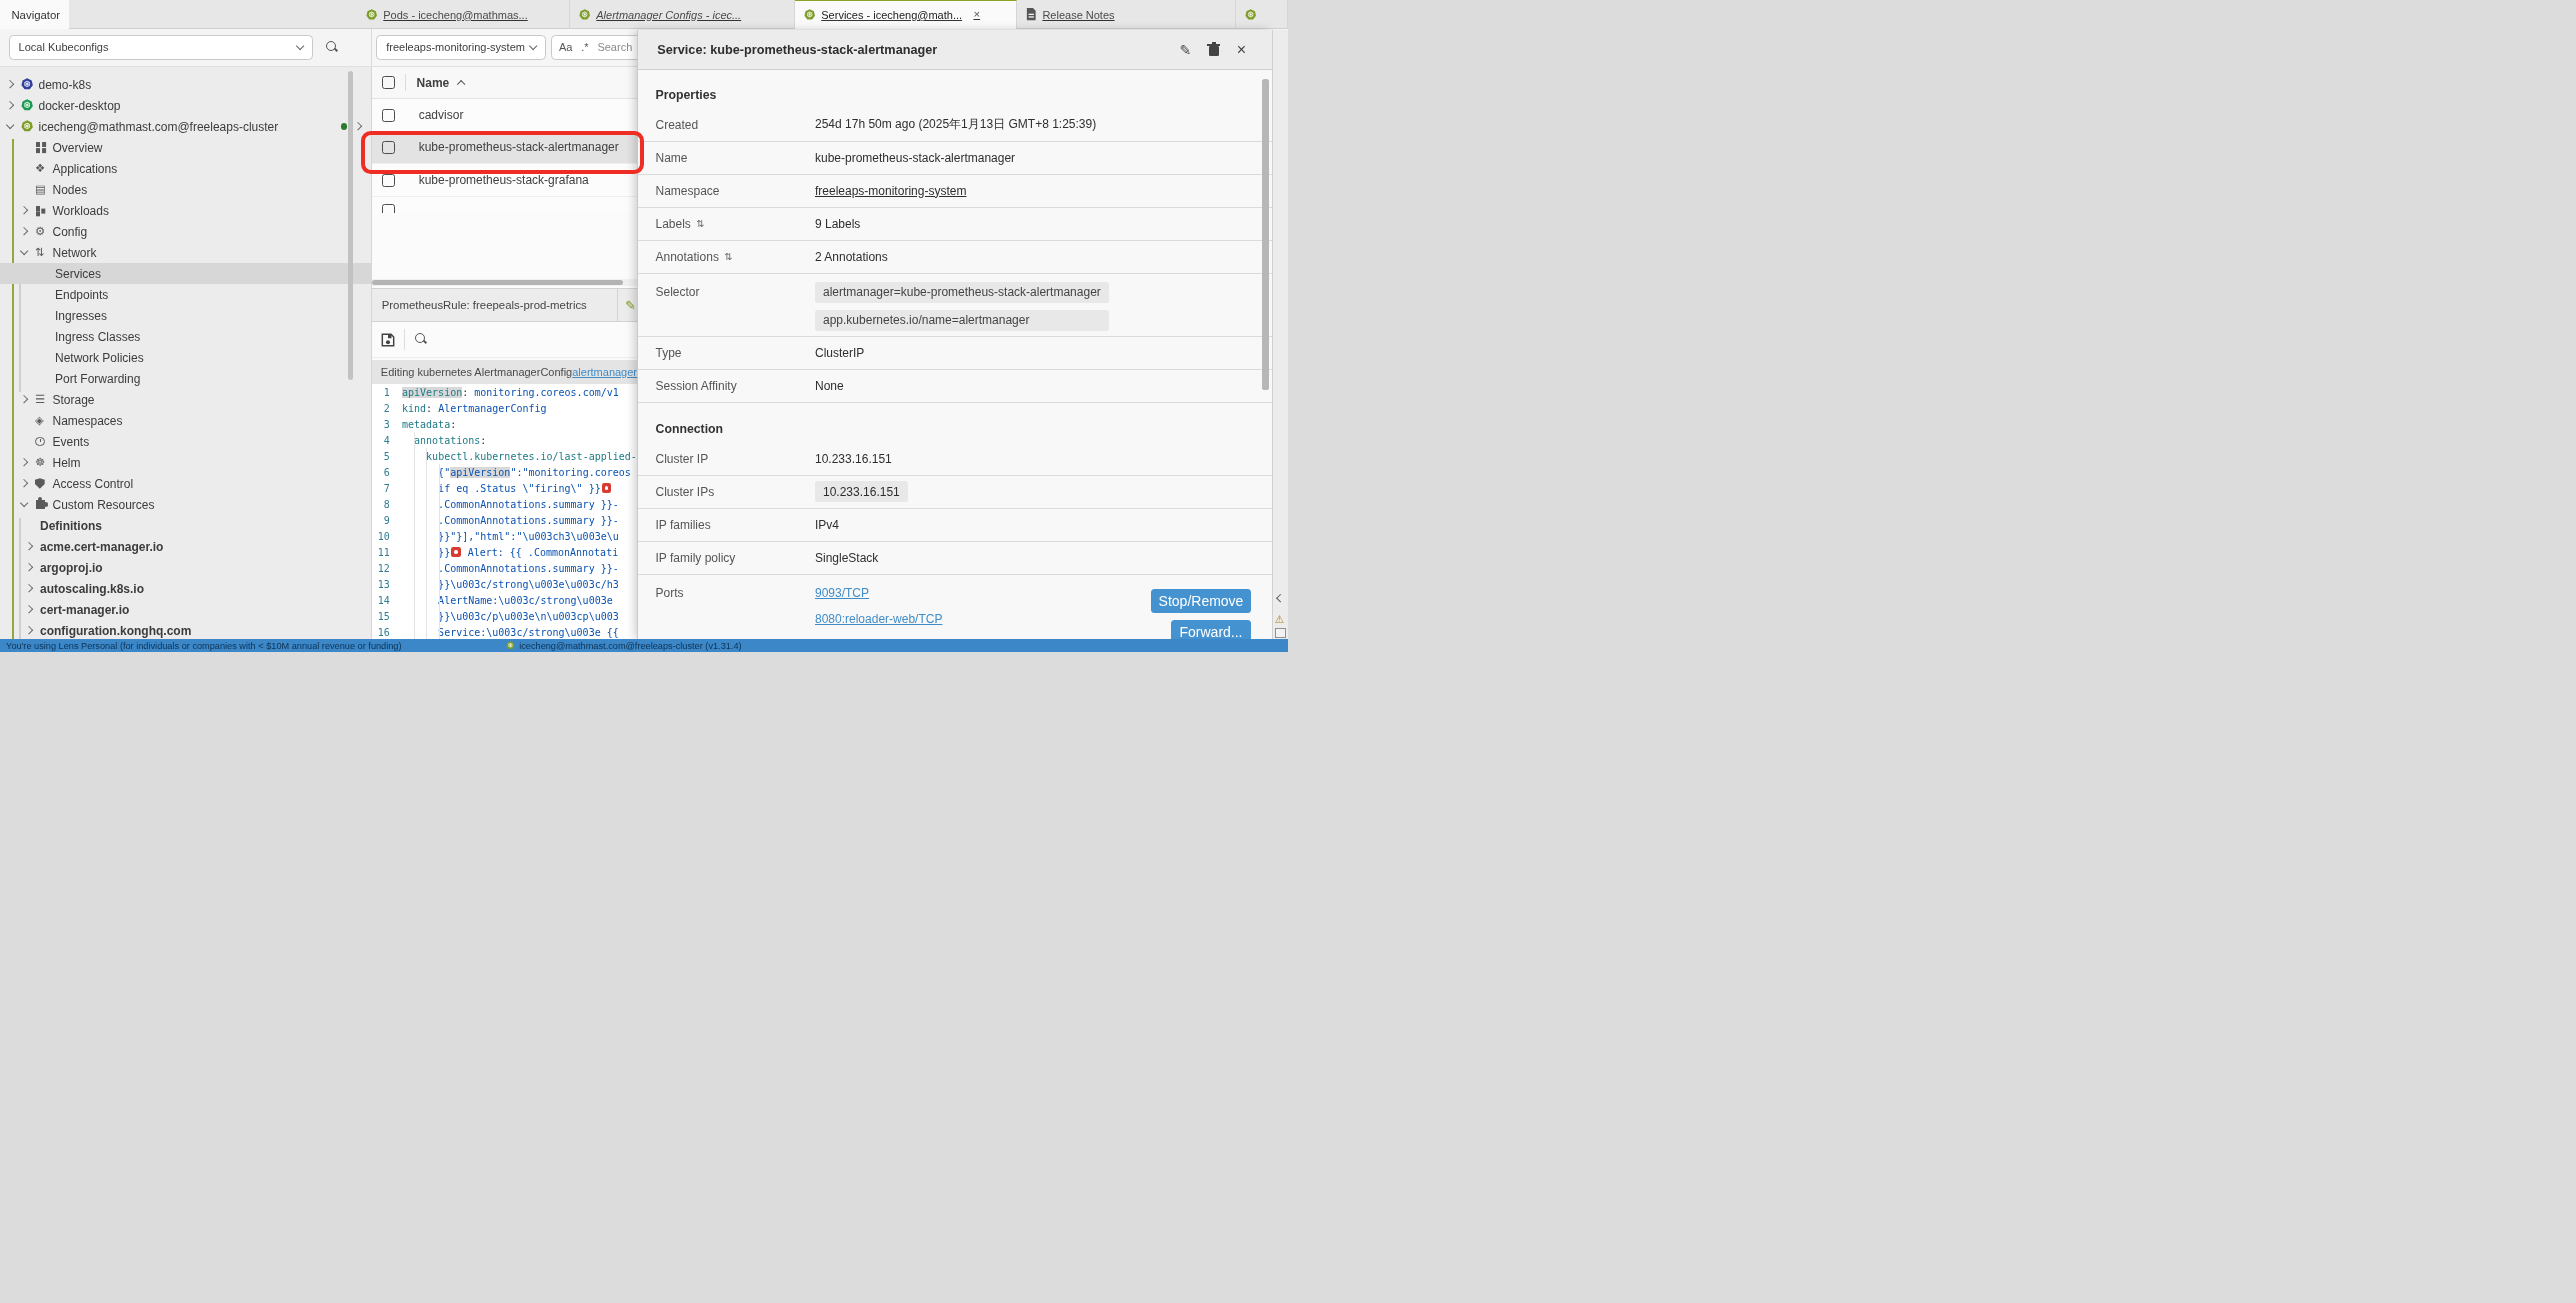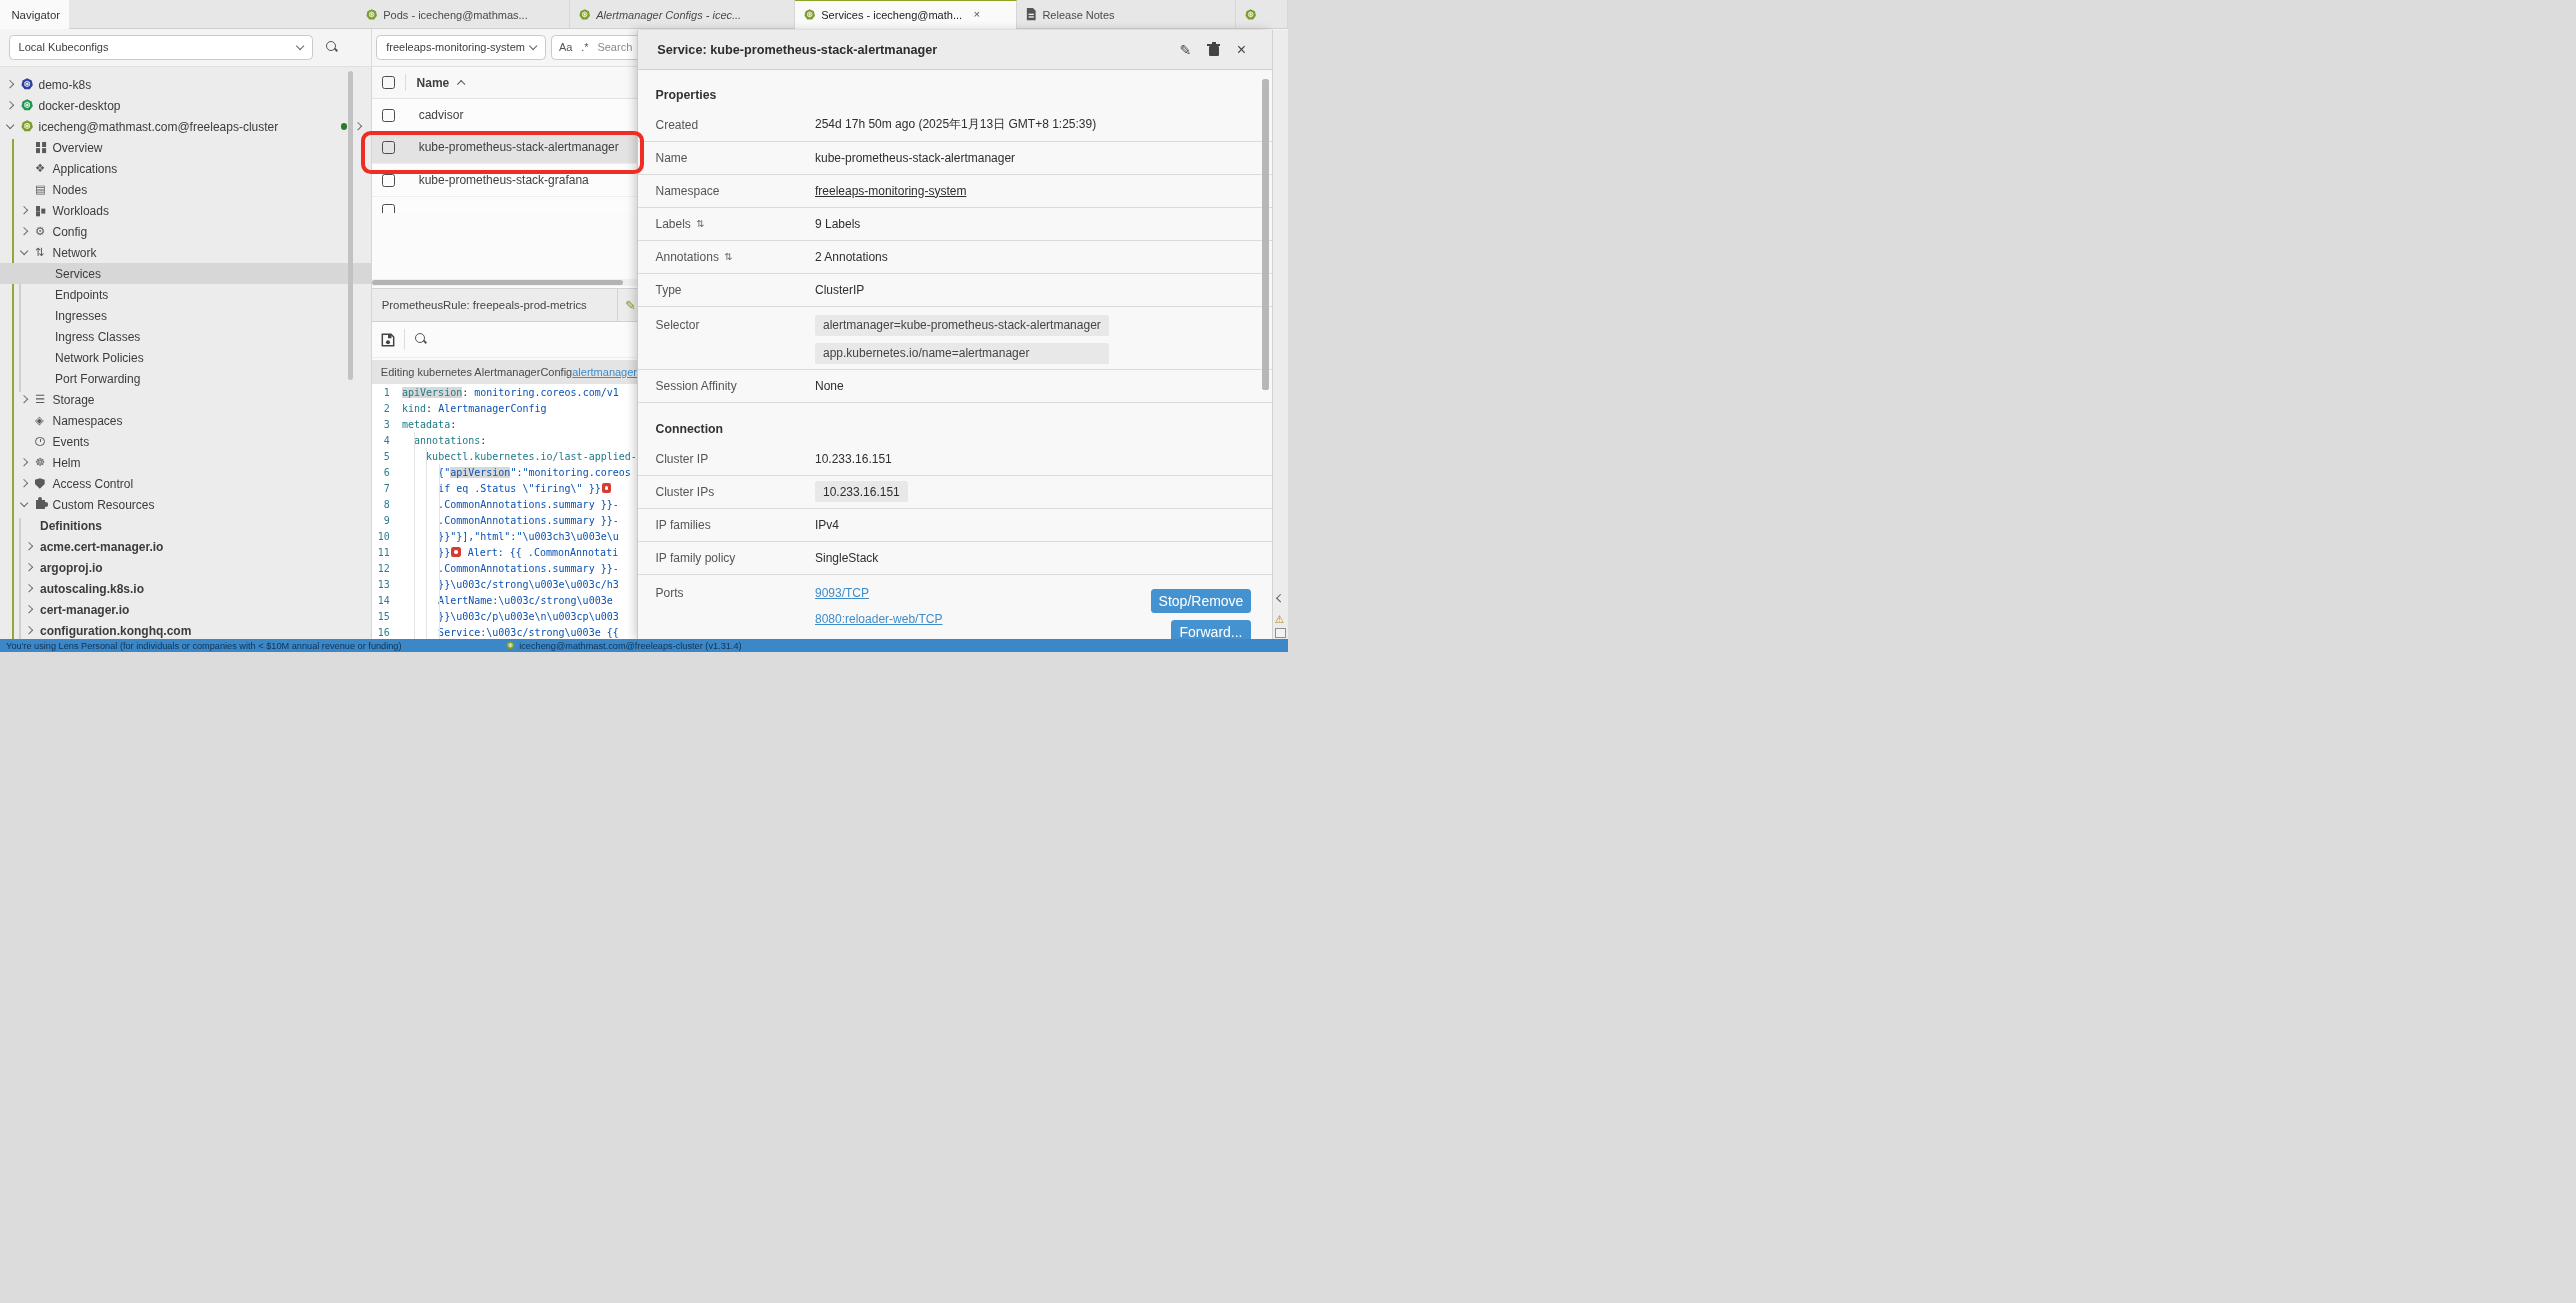--- a/index.html
+++ b/index.html
@@ -4,21 +4,21 @@
 <style>
   html,body{margin:0;padding:0;background:#dcdcdc;font-family:"Liberation Sans",sans-serif;}
   #app{position:relative;width:1288px;height:652px;background:#f4f4f4;overflow:hidden;
        font-family:"Liberation Sans",sans-serif;color:#333;}
   
   .tabbar{position:absolute;left:0;top:0;width:1288px;height:29px;background:#e7e7e7;
           border-bottom:0.9px solid #cfcfcf;box-sizing:border-box;}
   .navtab{position:absolute;left:0;top:0;width:69px;height:29px;background:#fafafa;
           display:flex;align-items:center;padding-left:11.4px;box-sizing:border-box;
           font-size:11.4px;color:#333;}
-  .tabstrip{position:absolute;left:357px;top:0;height:29px;display:flex;}
+  .tabstrip{position:absolute;left:357px;top:0;height:29px;display:flex;text-decoration:underline;}
   .tab{height:29px;display:flex;align-items:center;gap:6.1px;padding:0 8.8px;box-sizing:border-box;
        border-right:0.9px solid #d6d6d6;font-size:11px;color:#4a4a4a;overflow:hidden;white-space:nowrap;}
   .tab.italic .tlabel{font-style:italic;}
   .tab.active{background:#fafafa;border-top:1.8px solid #8aa425;color:#222;}
   .tab .close{margin-left:5.3px;color:#555;font-size:11.4px;line-height:1;}
   
   .tb-left{position:absolute;left:0;top:29px;width:372px;height:38px;background:#f4f4f4;
            border-right:0.9px solid #d9d9d9;border-bottom:0.9px solid #e0e0e0;box-sizing:border-box;}
   .tb-mid{position:absolute;left:372px;top:29px;width:266px;height:38px;background:#f6f6f6;
           border-bottom:0.9px solid #e0e0e0;box-sizing:border-box;overflow:hidden;}
@@ -613,30 +613,30 @@
           <a class="pval plink" href="#">freeleaps-monitoring-system</a>
         </div>
         <div class="prow">
           <span class="plab">Labels<span class="sorticon">⇅</span></span>
           <span class="pval">9 Labels</span>
         </div>
         <div class="prow">
           <span class="plab">Annotations<span class="sorticon">⇅</span></span>
           <span class="pval">2 Annotations</span>
         </div>
-        <div class="prow">
-          <span class="plab">Type</span>
-          <span class="pval">ClusterIP</span>
-        </div>
         <div class="prow tall">
           <span class="plab">Selector</span>
           <span class="badgecol">
             <span class="pbadge">alertmanager=kube-prometheus-stack-alertmanager</span>
             <span class="pbadge">app.kubernetes.io/name=alertmanager</span>
           </span>
+        </div>
+        <div class="prow">
+          <span class="plab">Type</span>
+          <span class="pval">ClusterIP</span>
         </div>
         <div class="prow">
           <span class="plab">Session Affinity</span>
           <span class="pval">None</span>
         </div>
         <div class="pgap"></div>
         <div class="psection">Connection</div>
         <div class="prow">
           <span class="plab">Cluster IP</span>
           <span class="pval">10.233.16.151</span>

